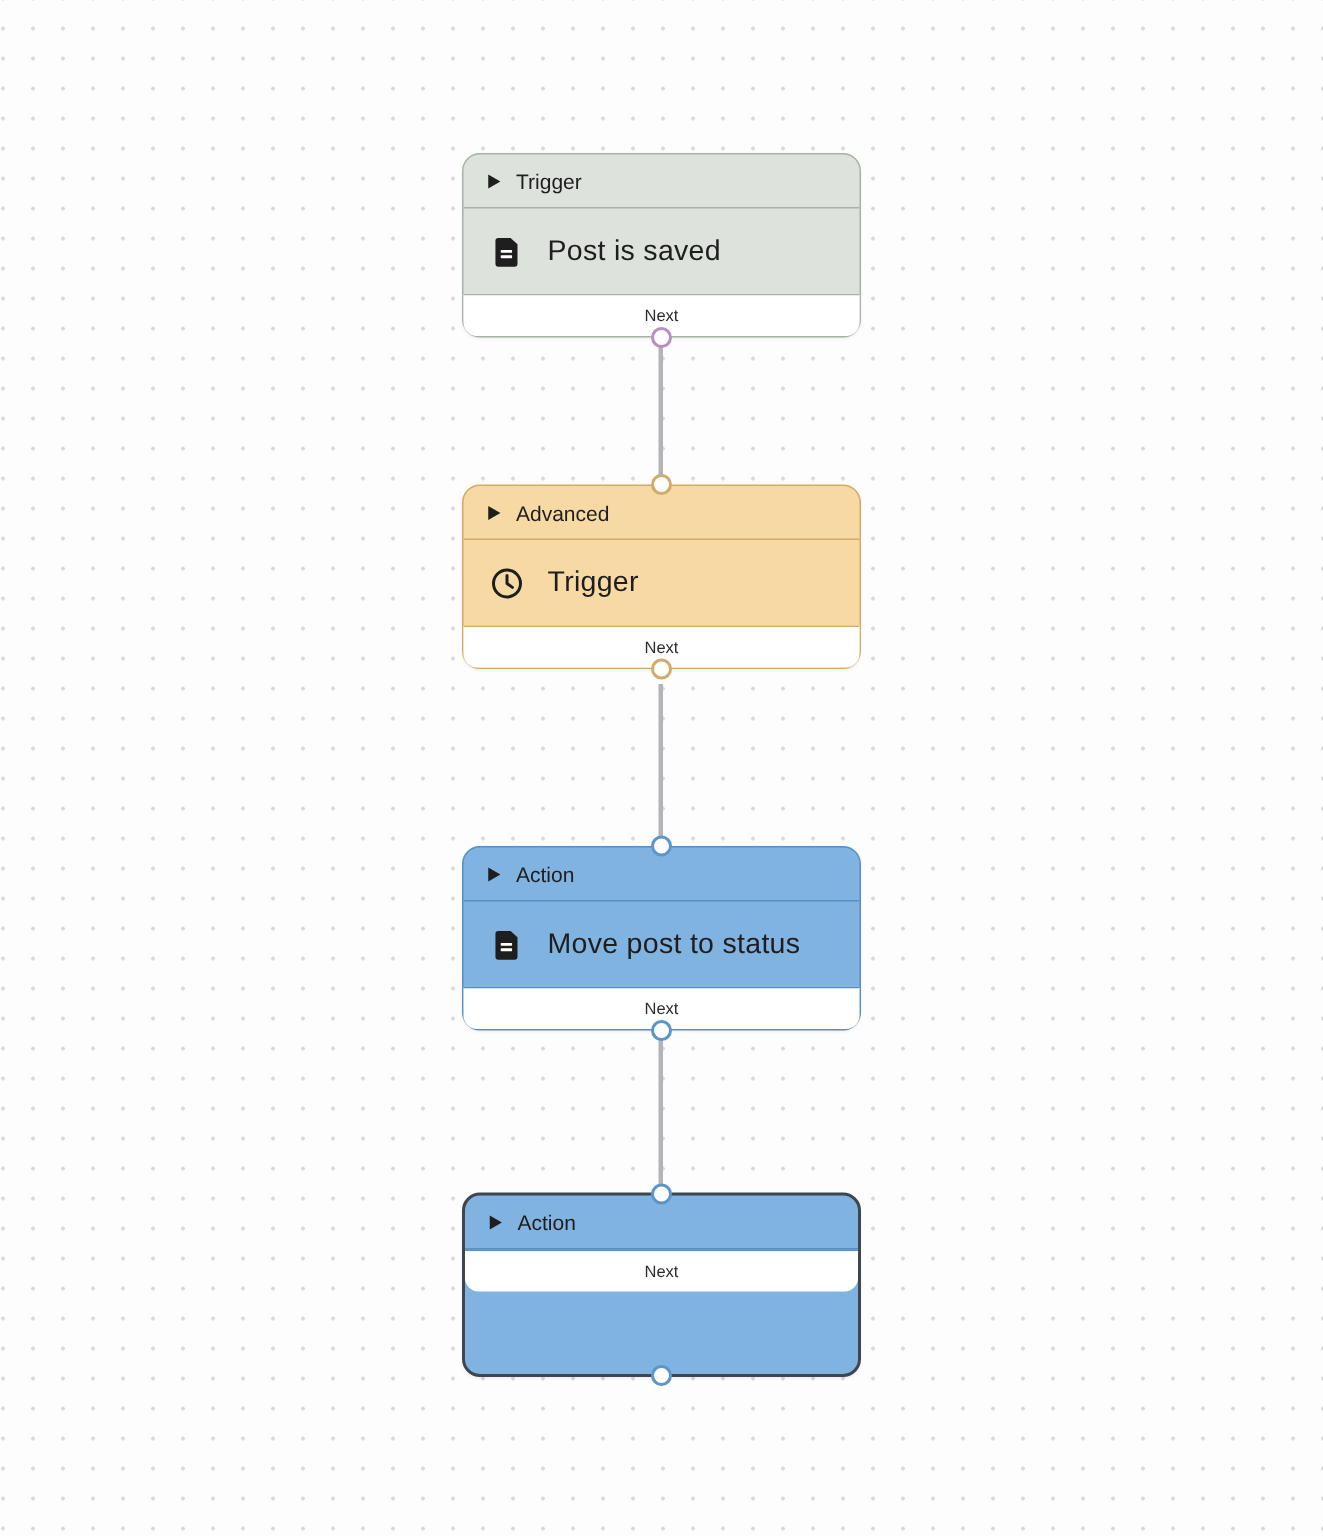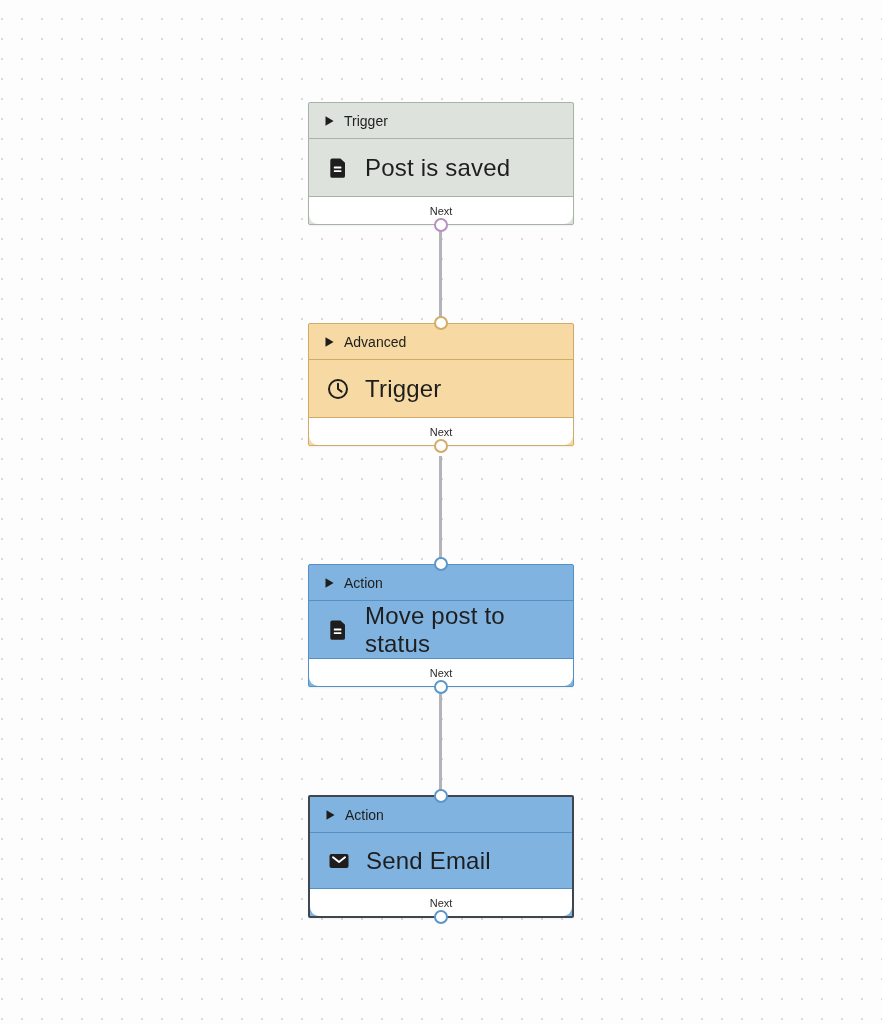--- a/index.html
+++ b/index.html
@@ -28,21 +28,21 @@
   .edge-3 { top: 687px; height: 108px; }
 
   .node {
     position: absolute;
     left: 308px;
     width: 266px;
     height: 123px;
     box-sizing: border-box;
     border: 1px solid var(--border, #999);
     background: var(--bg, #eee);
-    border-radius: 2px;
+    border-radius: 12px;
     display: flex;
     flex-direction: column;
     z-index: 2;
     box-shadow: 0 1px 2px rgba(0,0,0,0.06);
     color: #1e1e1e;
   }
   .node.selected { border-width: 2px; }
   .node-1 { top: 102px; }
   .node-2 { top: 323px; }
   .node-3 { top: 564px; }
@@ -58,21 +58,21 @@
     font-size: 14px;
     border-bottom: 1px solid var(--divider, #999);
   }
   .tri { display: flex; align-items: center; }
   .node-body {
     flex: 1 1 auto;
     display: flex;
     align-items: center;
     gap: 15px;
     padding: 0 17px;
-    font-size: 24px;
+    font-size: 19px;
     font-weight: 500;
     letter-spacing: 0.2px;
   }
   .node-body .icon { display: flex; align-items: center; }
   .node-footer {
     flex: 0 0 auto;
     height: 27px;
     background: #ffffff;
     border-top: 1px solid var(--divider, #999);
     border-radius: 0 0 9px 9px;
@@ -187,29 +187,20 @@
 
   <div class="node node-4 selected" style="--bg: #80b3e0; --border: #3f464d; --divider: #5390c5; --handle-top: #5a96ca; --handle-bottom: #5a96ca;">
     <div class="node-header">
       <span class="tri">
         <svg width="9" height="10" viewBox="0 0 9 10">
             <path d="M0.5 0.3 L8.6 5 L0.5 9.7 Z" fill="#1e1e1e"></path>
           </svg>
       </span>
       <span>Action</span>
     </div>
-    <div class="node-body">
-      <span class="icon">
-        <svg width="24" height="24" viewBox="0 0 24 24">
-            <rect x="2.5" y="5" width="19" height="14" rx="2" fill="#1e1e1e"></rect>
-            <path d="M6 8.3 L12 13 L18 8.3" fill="none" stroke="#ffffff" stroke-width="2" stroke-linecap="round" stroke-linejoin="round"></path>
-          </svg>
-      </span>
-      <span>Send Email</span>
-    </div>
     <div class="node-footer">
       <span>Next</span>
     </div>
     <span class="handle handle-top"></span>
     <span class="handle handle-bottom"></span>
   </div>
 
 </div>
 
 </body></html>

